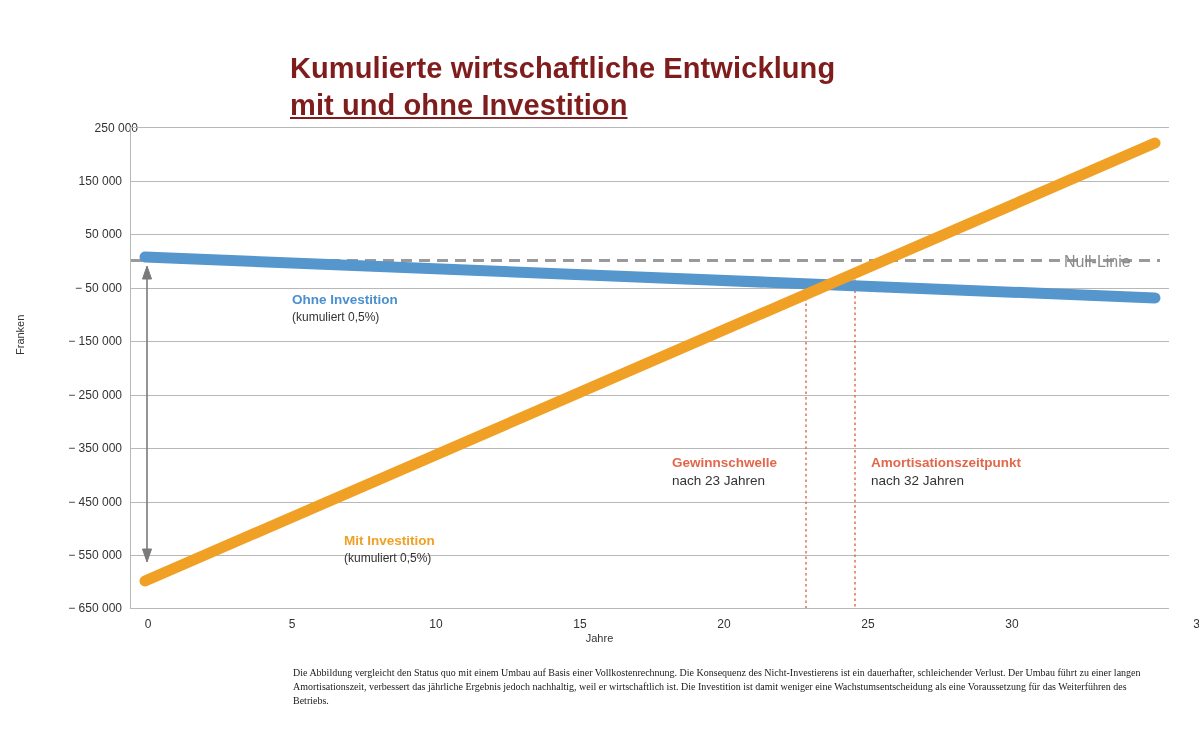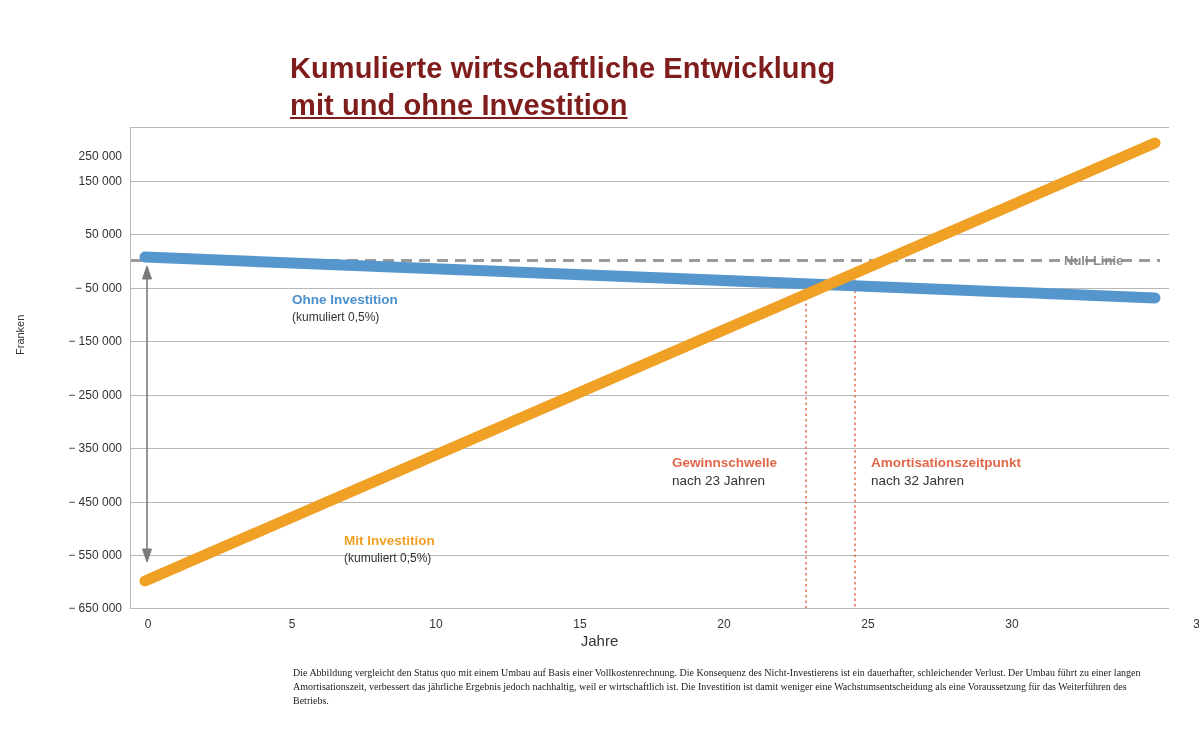--- a/index.html
+++ b/index.html
@@ -89,21 +89,21 @@
     text-align: center;
     width: 40px;
     margin-left: -20px;
   }
   .xlabel-axis {
     position: absolute;
     top: 632px;
     left: 0;
     width: 1199px;
     text-align: center;
-    font-size: 15px;
+    font-size: 11px;
     color: #333;
   }
 
   
   #chart-svg {
     position: absolute;
     left: 0;
     top: 0;
     width: 1199px;
     height: 729px;
@@ -126,23 +126,23 @@
     color: #333333;
     font-weight: normal;
     font-size: 12px;
     display: block;
     margin-top: 1px;
   }
   .null-line-label {
     position: absolute;
     left: 1024px;
     top: 253px;
-    font-size: 13px;
+    font-size: 16px;
     color: #8a8a8a;
-    font-weight: bold;
+    font-weight: normal;
     padding-left: 40px;
   }
 
   
   .caption {
     position: absolute;
     left: 293px;
     top: 666px;
     width: 868px;
     font-family: "Liberation Serif", serif;
@@ -157,21 +157,21 @@
 
 <div id="root">
 
   <div class="chart-title">
     <span>Kumulierte wirtschaftliche Entwicklung</span>
     <span class="line2">mit und ohne Investition</span>
   </div>
 
   <div class="ylabel-axis">Franken</div>
 
-  <div class="ytick" style="left:60px; top:121px; width:62px;margin-top:28px;">250 000</div>
+  <div class="ytick" style="left:76px; top:121px; width:62px;">250 000</div>
   <div class="ytick" style="left:60px; top:174px; width:62px;">150 000</div>
   <div class="ytick" style="left:60px; top:227px; width:62px;">50 000</div>
   <div class="ytick" style="left:56px; top:281px; width:66px;">− 50 000</div>
   <div class="ytick" style="left:56px; top:334px; width:66px;">− 150 000</div>
   <div class="ytick" style="left:56px; top:388px; width:66px;">− 250 000</div>
   <div class="ytick" style="left:56px; top:441px; width:66px;">− 350 000</div>
   <div class="ytick" style="left:56px; top:495px; width:66px;">− 450 000</div>
   <div class="ytick" style="left:56px; top:548px; width:66px;">− 550 000</div>
   <div class="ytick" style="left:56px; top:601px; width:66px;">− 650 000</div>
 

